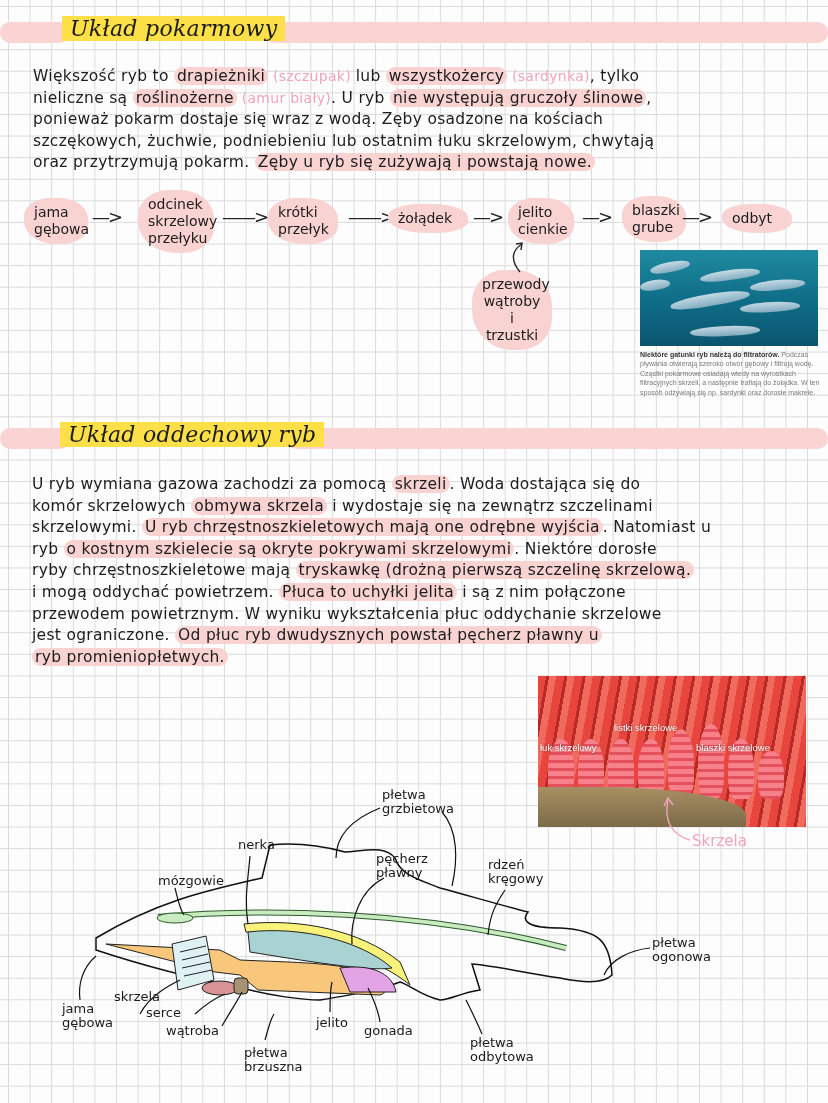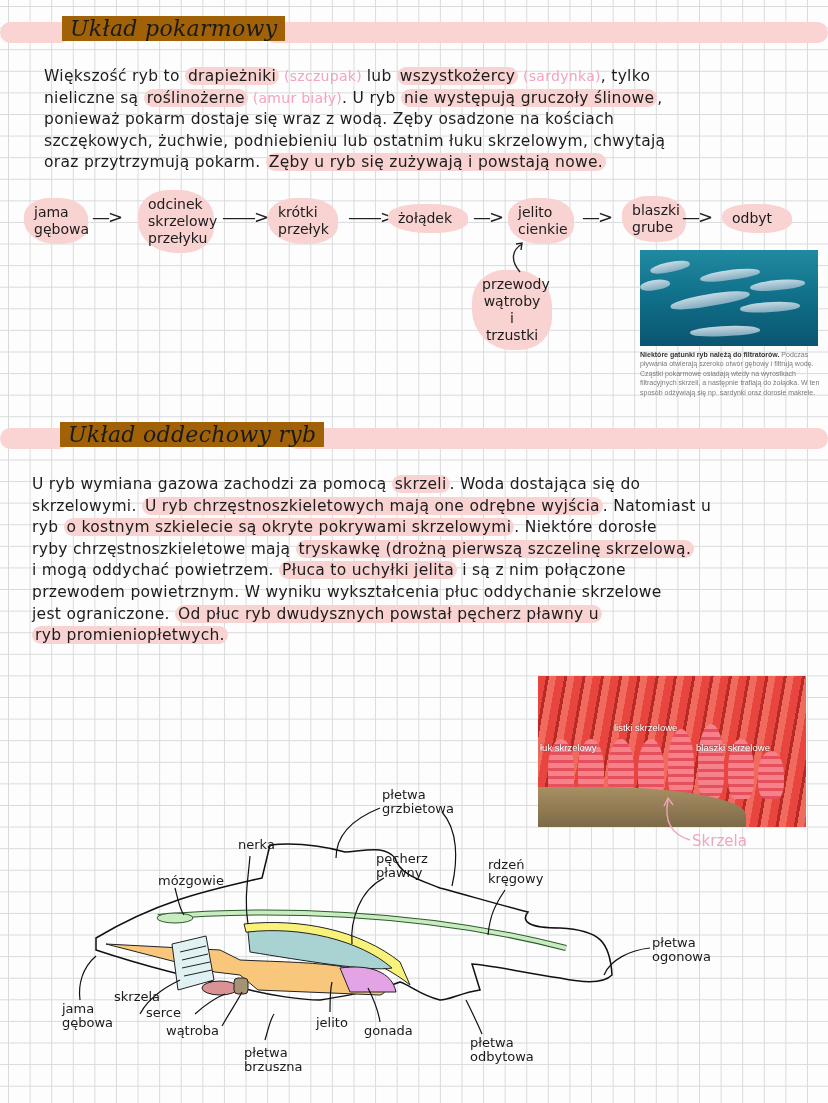--- a/index.html
+++ b/index.html
@@ -12,21 +12,21 @@
     background-size:21.6px 21.6px;
     background-position:8px 6px;
     font-family:"DejaVu Sans", sans-serif;
     color:#1c1c1c;
   }
   .abs{position:absolute;}
   .band{position:absolute;height:21px;background:#f9d4d3;border-radius:11px;}
   .heading{
     position:absolute;font-family:"DejaVu Serif", serif;font-style:italic;
     font-size:22px;color:#1a1a1a;letter-spacing:0.3px;
-    background:#a16207;padding:0 8px;
+    background:#fde047;padding:0 8px;
   }
   .para{position:absolute;font-size:15.5px;line-height:21.6px;letter-spacing:0.3px;white-space:nowrap;}
   .hl{background:#f9d2d2;border-radius:9px;padding:0 3px;}
   .pk{color:#f2a4bd;font-size:14px;}
   .node{
     position:absolute;font-size:14px;line-height:17px;text-align:left;
     background:#f9d2d2;border-radius:40% 45% 40% 50%;padding:6px 10px;
   }
   .arrow{position:absolute;font-size:18px;letter-spacing:-2px;color:#222;}
   .photo-fish{
@@ -52,21 +52,21 @@
   .lbl{position:absolute;font-size:13px;line-height:14px;color:#1a1a1a;}
   svg{position:absolute;left:0;top:0;overflow:visible;}
 </style>
 </head>
 <body>
 
 <div class="band" style="left:0;top:22px;width:70px;"></div>
 <div class="band" style="left:264px;top:22px;width:564px;"></div>
 <div class="heading" style="left:62px;top:16px;">Układ pokarmowy</div>
 
-<div class="para" id="para1" style="left:44px;top:66px;">
+<div class="para" id="para1" style="left:33px;top:66px;">
     <div><span>Większość  ryb to </span><span class="hl">drapieżniki</span><span class="pk"> (szczupak) </span><span>lub </span><span class="hl">wszystkożercy</span><span class="pk"> (sardynka)</span><span>, tylko</span></div>
     <div><span>nieliczne są </span><span class="hl">roślinożerne</span><span class="pk"> (amur biały)</span><span>. U ryb </span><span class="hl">nie występują gruczoły ślinowe</span><span>,</span></div>
     <div><span>ponieważ pokarm dostaje się wraz z wodą. Zęby osadzone na kościach</span></div>
     <div><span>szczękowych, żuchwie, podniebieniu lub ostatnim łuku skrzelowym, chwytają</span></div>
     <div><span>oraz przytrzymują pokarm. </span><span class="hl">Zęby u ryb się zużywają i powstają nowe.</span></div>
   </div>
 
 <div class="node" style="left:24px;top:198px;width:44px;">jama gębowa</div>
 <div class="arrow" style="left:92px;top:206px;">—&gt;</div>
 <div class="node" style="left:138px;top:190px;width:56px;">odcinek skrzelowy przełyku</div>
@@ -96,20 +96,21 @@
   <div class="fishshape" style="left:0px;top:30px;width:30px;transform:rotate(-10deg);"></div>
 </div>
 <div class="caption"><b>Niektóre gatunki ryb należą do filtratorów.</b><span> Podczas pływania otwierają szeroko otwór gębowy i filtrują wodę. Cząstki pokarmowe osiadają wtedy na wyrostkach filtracyjnych skrzeli, a następnie trafiają do żołądka. W ten sposób odżywiają się np. sardynki oraz dorosłe makrele.</span></div>
 
 <div class="band" style="left:0;top:428px;width:70px;"></div>
 <div class="band" style="left:286px;top:428px;width:542px;"></div>
 <div class="heading" style="left:60px;top:422px;">Układ oddechowy ryb</div>
 
 <div class="para" id="para2" style="left:32px;top:474px;">
     <div><span>U ryb wymiana gazowa zachodzi za pomocą </span><span class="hl">skrzeli</span><span>. Woda dostająca się do</span></div>
+    <div><span>komór skrzelowych </span><span class="hl">obmywa skrzela</span><span> i wydostaje się na zewnątrz szczelinami</span></div>
     <div><span>skrzelowymi. </span><span class="hl">U ryb chrzęstnoszkieletowych mają one odrębne wyjścia</span><span>. Natomiast u</span></div>
     <div><span>ryb </span><span class="hl">o kostnym szkielecie są okryte pokrywami skrzelowymi</span><span>. Niektóre dorosłe</span></div>
     <div><span>ryby chrzęstnoszkieletowe mają </span><span class="hl">tryskawkę (drożną pierwszą szczelinę skrzelową.</span></div>
     <div><span>i mogą oddychać powietrzem. </span><span class="hl">Płuca to uchyłki jelita</span><span> i są z nim połączone</span></div>
     <div><span>przewodem powietrznym. W wyniku wykształcenia płuc oddychanie skrzelowe</span></div>
     <div><span>jest ograniczone. </span><span class="hl">Od płuc ryb dwudysznych powstał pęcherz pławny u</span></div>
     <div><span class="hl">ryb promieniopłetwych.</span></div>
   </div>
 
 <div class="photo-gill">

